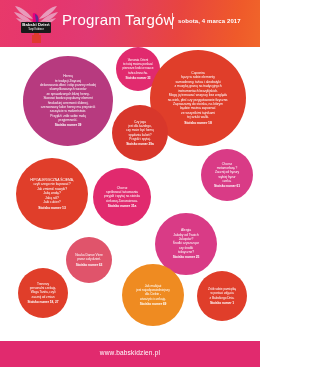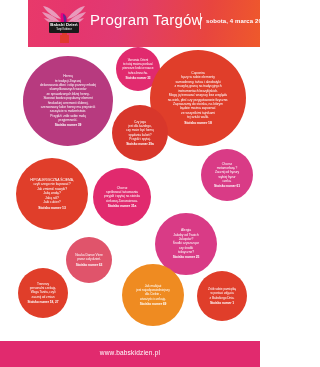--- a/index.html
+++ b/index.html
@@ -9,21 +9,20 @@
     font-family:"Liberation Sans", sans-serif;
     overflow:hidden;
     position:relative;
   }
 
   
   .header{
     position:absolute;left:0;top:0;width:288px;height:47px;
     background:linear-gradient(100deg,#e8396a 0%,#e5366e 18%,#e03a72 32%,#e8453f 62%,#ef5a2a 82%,#f2732a 100%);
     overflow:hidden;
-    margin-left:28px;
   }
   .header-title{
     position:absolute;left:62px;top:11px;
     color:#ffffff;
     font-size:15px;
     letter-spacing:.2px;
     font-weight:400;
     white-space:nowrap;
   }
   .header-sep{

